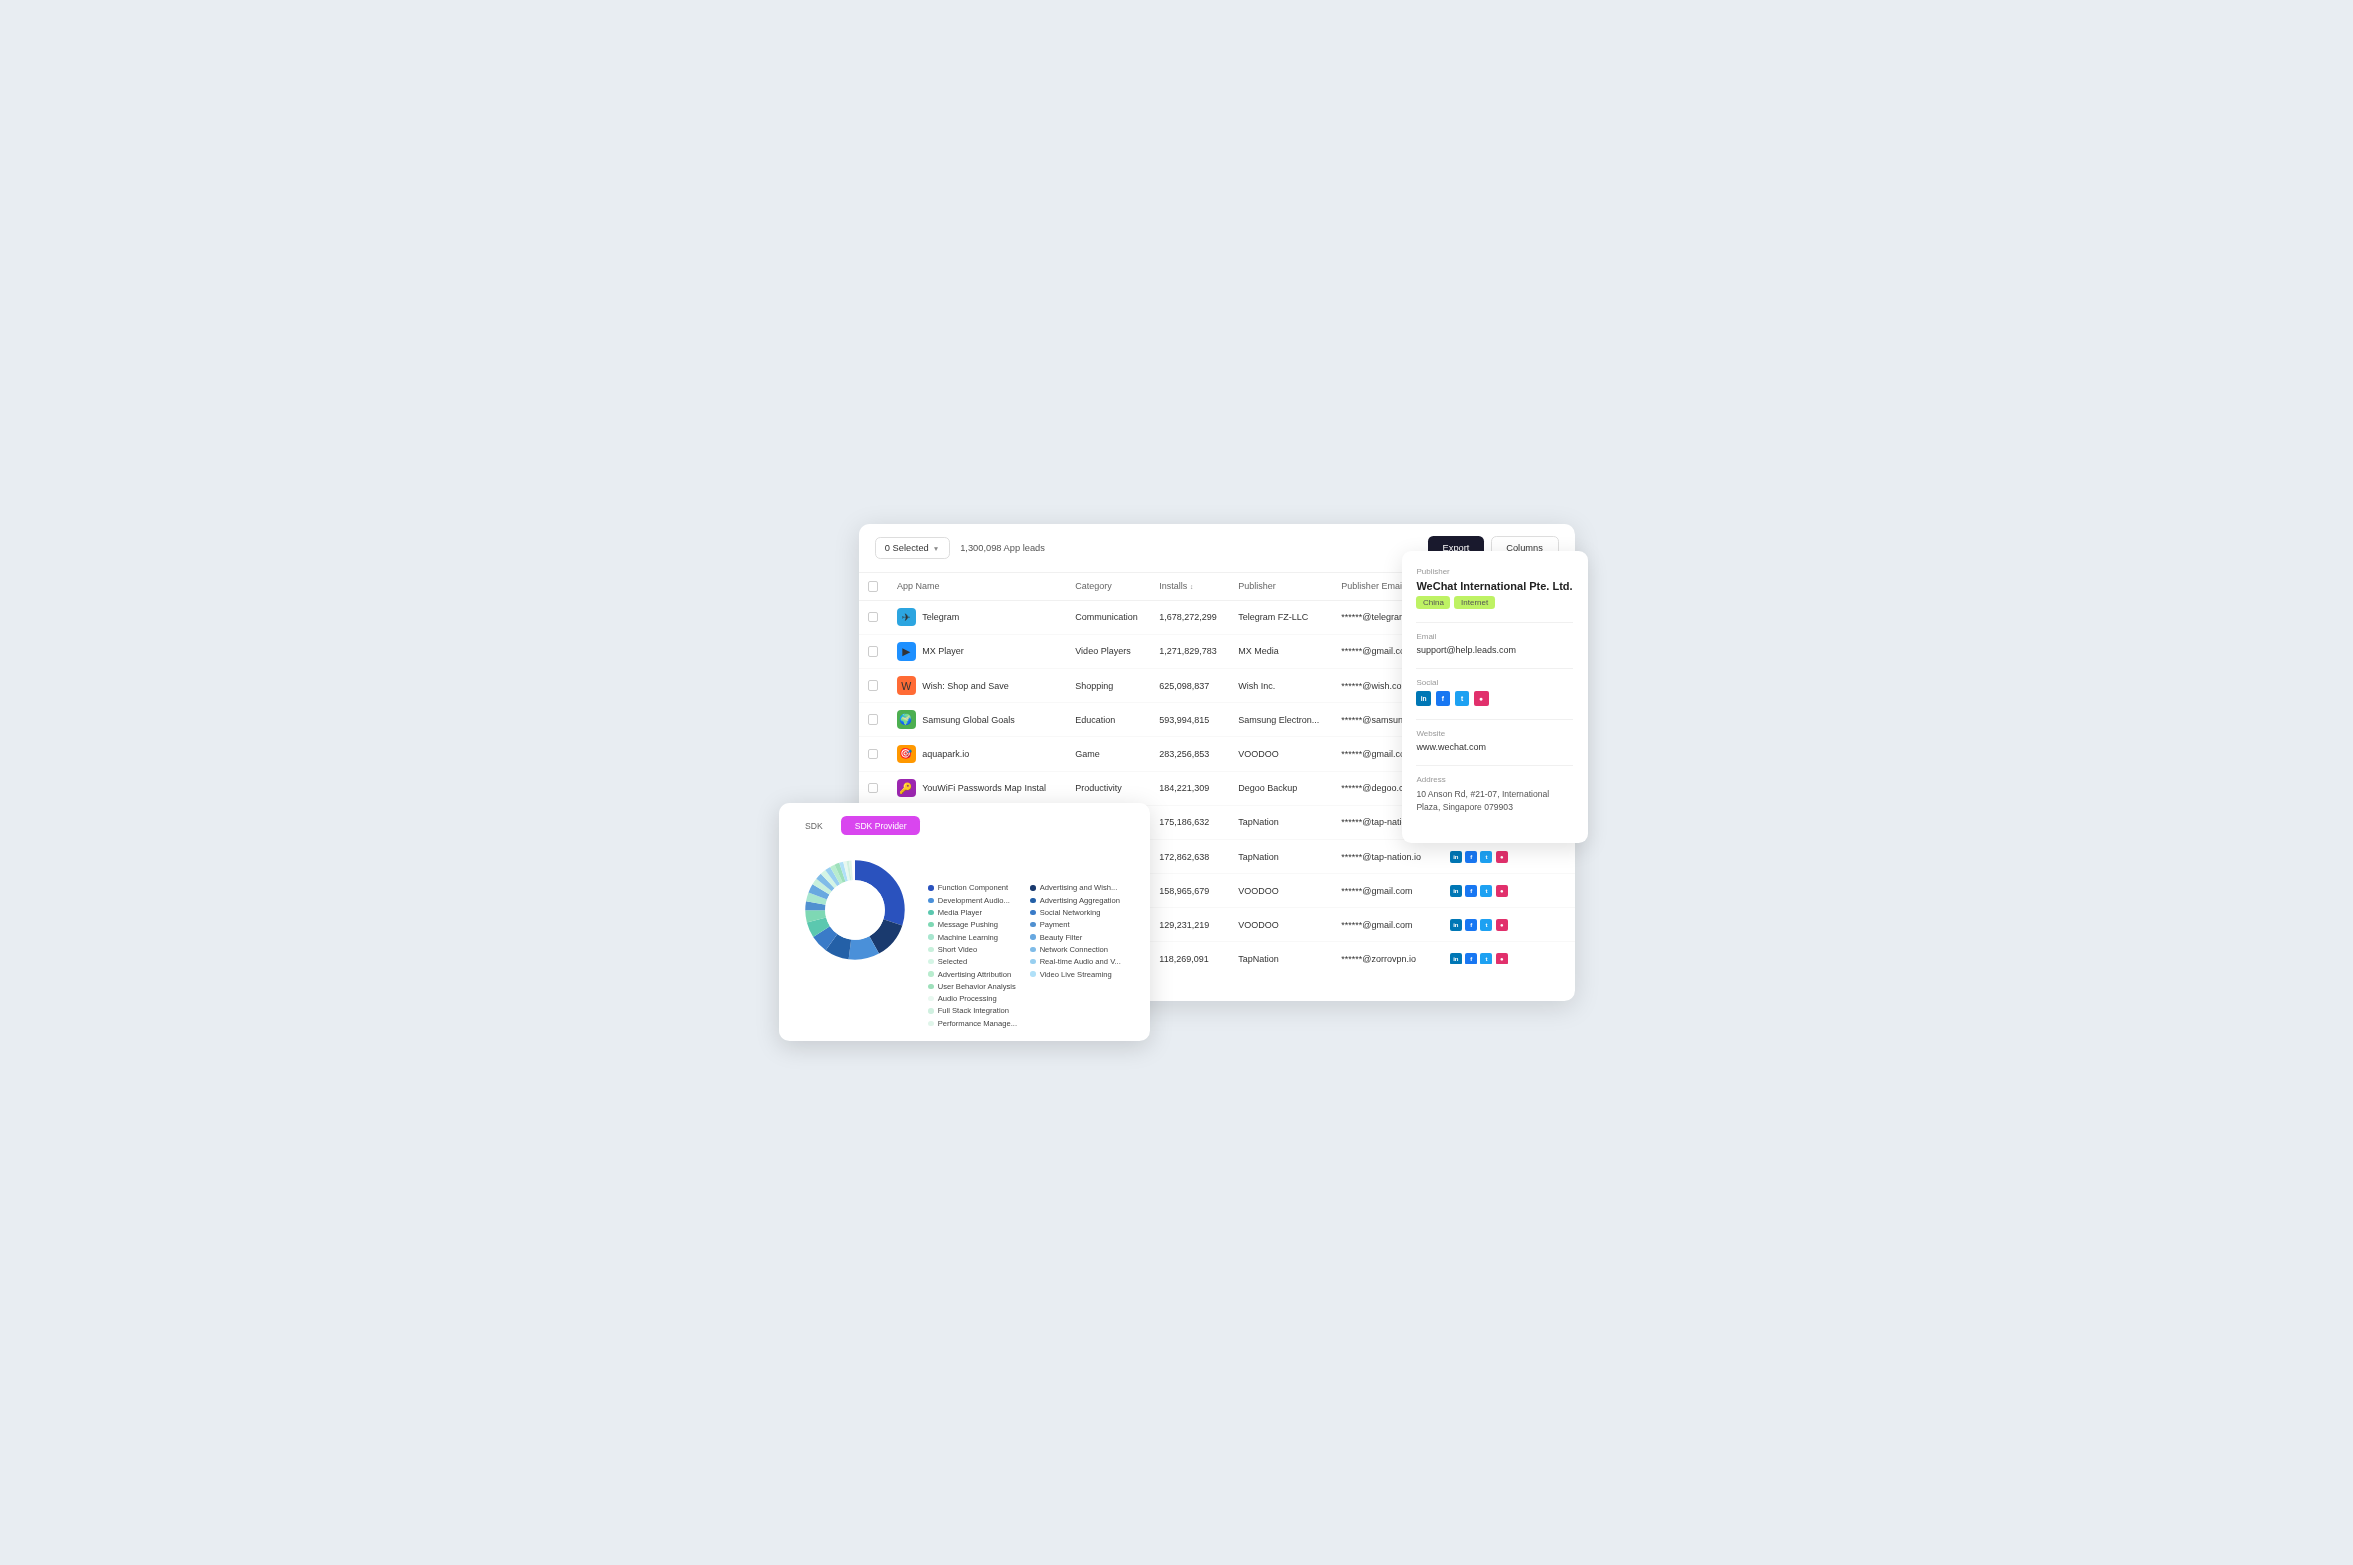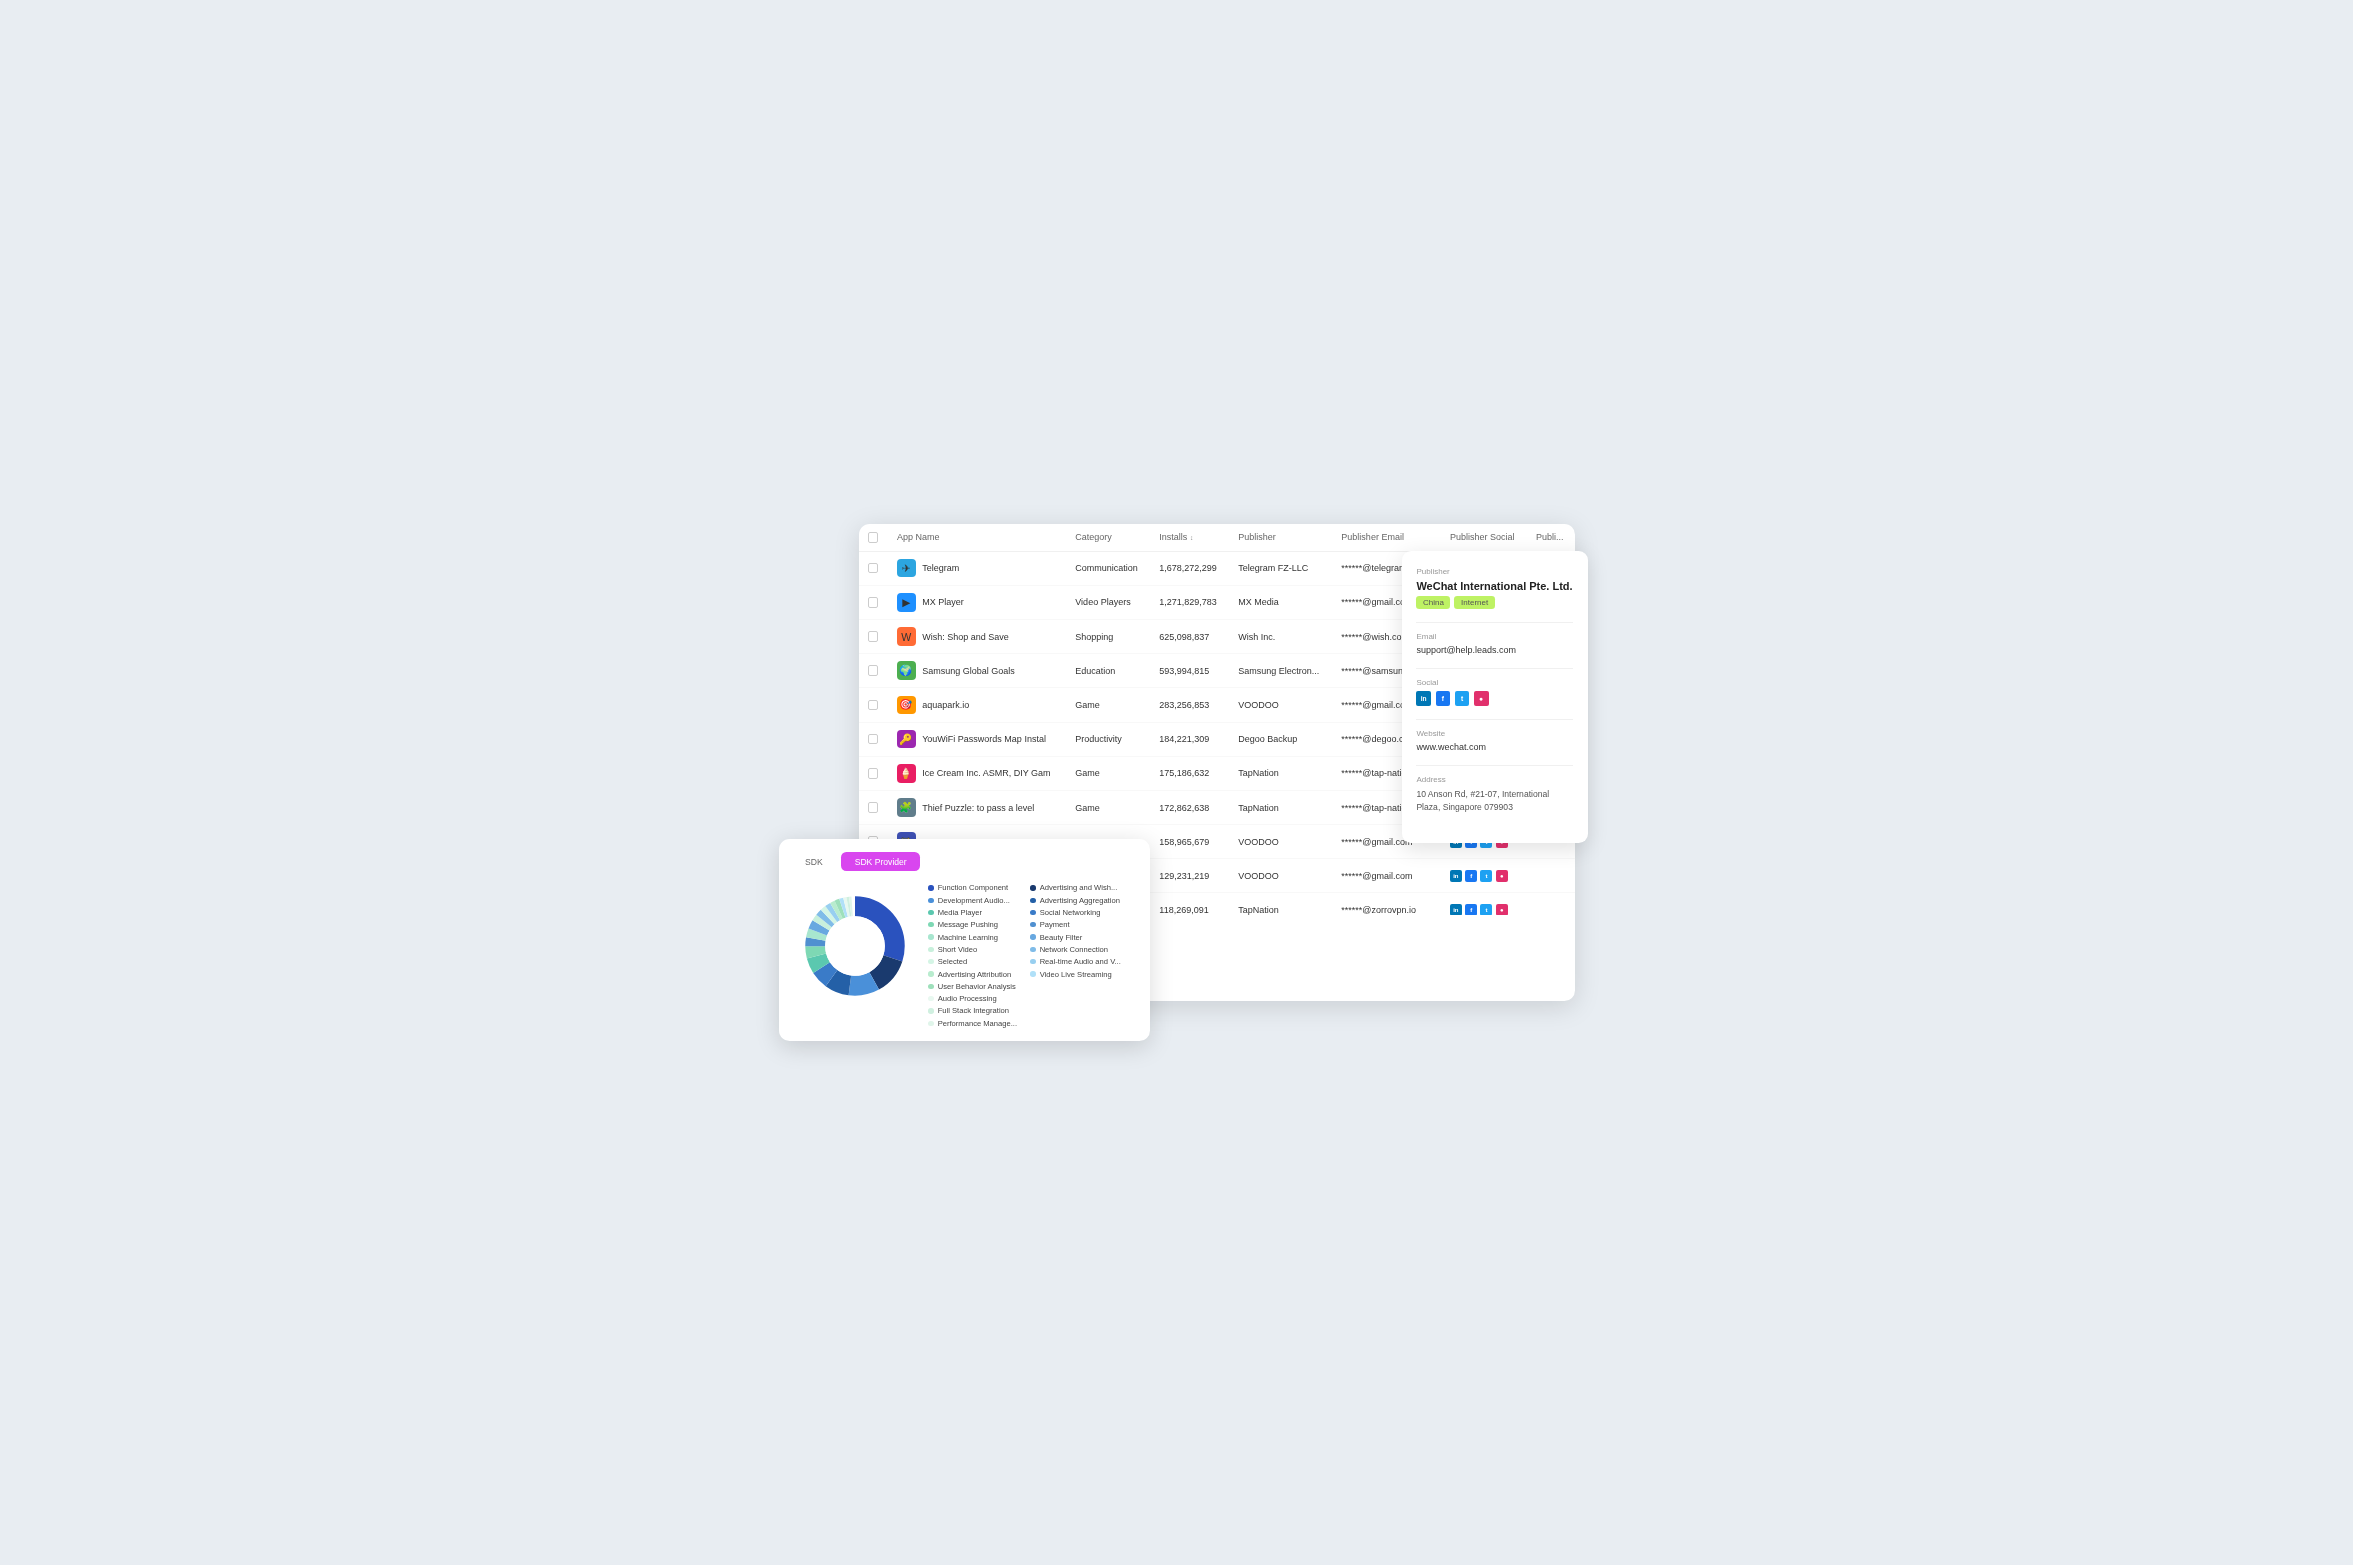--- a/index.html
+++ b/index.html
@@ -318,20 +318,21 @@
     .legend-container {
       display: flex;
       gap: 13.3px;
       flex: 1;
     }
 
     .legend-col {
       display: flex;
       flex-direction: column;
       gap: 3.3px;
+      margin-top: 36px;
     }
 
     .legend-item {
       display: flex;
       align-items: center;
       gap: 4px;
       font-size: 7.6px;
       color: #444;
       white-space: nowrap;
     }
@@ -353,20 +354,33 @@
       font-size: 6.6px;
       color: #888;
     }
   </style>
 </head>
 <body>
 
 <div class="scene">
 
   <div class="main-card">
+    <div class="card-header">
+      <div class="header-left">
+        <div class="selected-dropdown">
+          <span>0 Selected</span>
+          <span class="chevron">▼</span>
+        </div>
+        <span class="leads-count">1,300,098 App leads</span>
+      </div>
+      <div class="header-right">
+        <button class="btn-export">Export</button>
+        <button class="btn-columns">Columns</button>
+      </div>
+    </div>
 
     <div class="table-wrapper">
       <table>
         <thead>
           <tr>
             <th>
                 <div class="checkbox-cell"></div>
               </th>
             <th>App Name</th>
             <th>Category</th>

